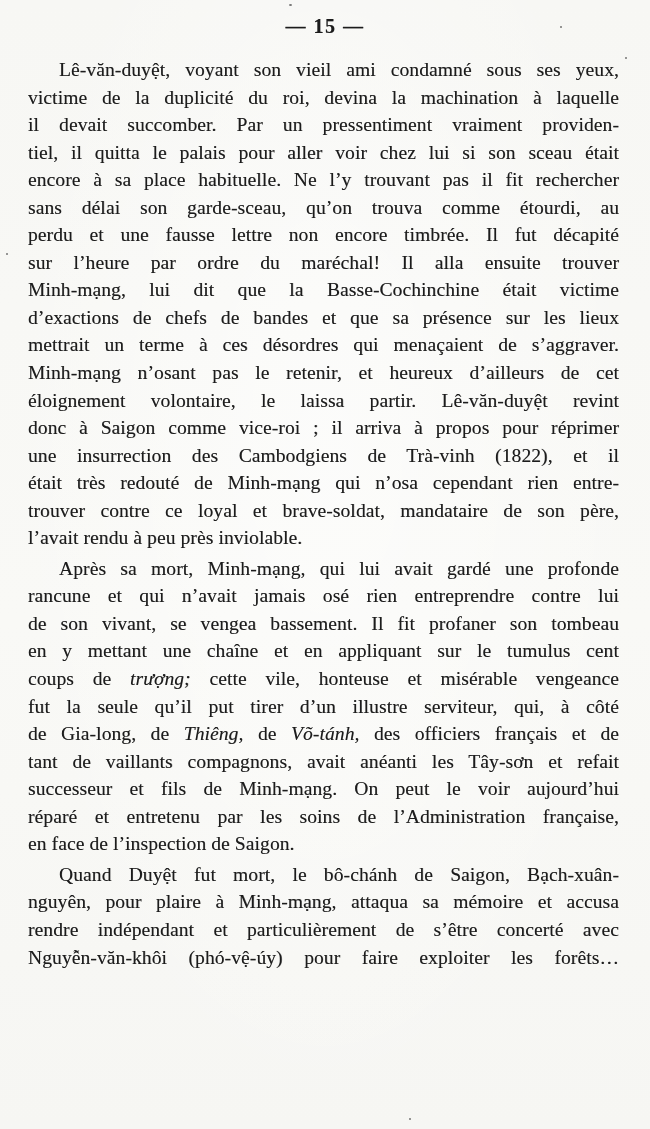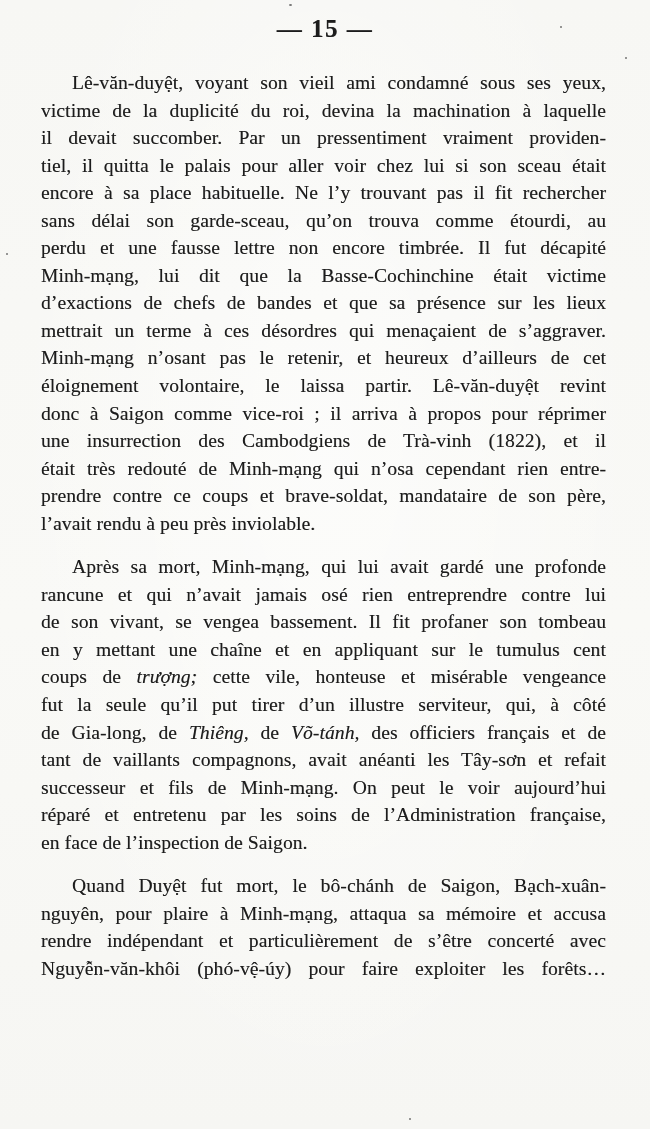--- a/index.html
+++ b/index.html
@@ -13,31 +13,31 @@
   }
   .page {
     position: absolute; inset: 0;
     background:
       radial-gradient(ellipse at 50% 40%, rgba(255,255,255,0.55), rgba(0,0,0,0) 70%),
       linear-gradient(180deg, #f7f7f4 0%, #f9f9f6 55%, #f6f6f3 100%);
   }
   .page-number {
     padding-top: 15px;
     text-align: center;
-    font-size: 25px;
+    font-size: 20px;
     font-weight: bold;
     letter-spacing: 1.5px;
     text-shadow: 0.3px 0.3px 0.4px rgba(25,25,25,0.5);
   }
   .text-block {
     position: absolute;
     left: 25px; top: 53px; width: 597px;
     text-shadow: 0.3px 0.3px 0.4px rgba(25,25,25,0.45);
   }
-  .para { margin: 16px; padding: 0; }
+  .para { margin: 3px; padding: 0; }
   .line {
     font-size: 19.5px;
     line-height: 27.55px;
     letter-spacing: 0.1px;
     text-align: justify;
     text-align-last: justify;
   }
   .line.indent { padding-left: 31px; }
   .line.unjust { text-align-last: left; font-family: Liberation Serif, serif; }
   .line i { font-style: italic; }
@@ -56,29 +56,30 @@
 
   <div class="text-block">
       <div class="para">
         <div class="line indent"><span>Lê-văn-duyệt, voyant son vieil ami condamné sous ses yeux,</span></div>
         <div class="line"><span>victime de la duplicité du roi, devina la machination à laquelle</span></div>
         <div class="line"><span>il devait succomber. Par un pressentiment vraiment providen-</span></div>
         <div class="line"><span>tiel, il quitta le palais pour aller voir chez lui si son sceau était</span></div>
         <div class="line"><span>encore à sa place habituelle. Ne l’y trouvant pas il fit rechercher</span></div>
         <div class="line"><span>sans délai son garde-sceau, qu’on trouva comme étourdi, au</span></div>
         <div class="line"><span>perdu et une fausse lettre non encore timbrée. Il fut décapité</span></div>
+        <div class="line"><span>sur l’heure par ordre du maréchal! Il alla ensuite trouver</span></div>
         <div class="line"><span>Minh-mạng, lui dit que la Basse-Cochinchine était victime</span></div>
         <div class="line"><span>d’exactions de chefs de bandes et que sa présence sur les lieux</span></div>
         <div class="line"><span>mettrait un terme à ces désordres qui menaçaient de s’aggraver.</span></div>
         <div class="line"><span>Minh-mạng n’osant pas le retenir, et heureux d’ailleurs de cet</span></div>
         <div class="line"><span>éloignement volontaire, le laissa partir. Lê-văn-duyệt revint</span></div>
         <div class="line"><span>donc à Saigon comme vice-roi ; il arriva à propos pour réprimer</span></div>
         <div class="line"><span>une insurrection des Cambodgiens de Trà-vinh (1822), et il</span></div>
         <div class="line"><span>était très redouté de Minh-mạng qui n’osa cependant rien entre-</span></div>
-        <div class="line"><span>prendre contre ce coups et brave-soldat, mandataire de son père,</span></div>
+        <div class="line"><span>trouver contre ce loyal et brave-soldat, mandataire de son père,</span></div>
         <div class="line unjust"><span>l’avait rendu à peu près inviolable.</span></div>
       </div>
       <div class="para">
         <div class="line indent"><span>Après sa mort, Minh-mạng, qui lui avait gardé une profonde</span></div>
         <div class="line"><span>rancune et qui n’avait jamais osé rien entreprendre contre lui</span></div>
         <div class="line"><span>de son vivant, se vengea bassement. Il fit profaner son tombeau</span></div>
         <div class="line"><span>en y mettant une chaîne et en appliquant sur le tumulus cent</span></div>
         <div class="line"><span>coups de </span><i>trượng;</i><span> cette vile, honteuse et misérable vengeance</span></div>
         <div class="line"><span>fut la seule qu’il put tirer d’un illustre serviteur, qui, à côté</span></div>
         <div class="line"><span>de Gia-long, de </span><i>Thiêng,</i><span> de </span><i>Võ-tánh,</i><span> des officiers français et de</span></div>

